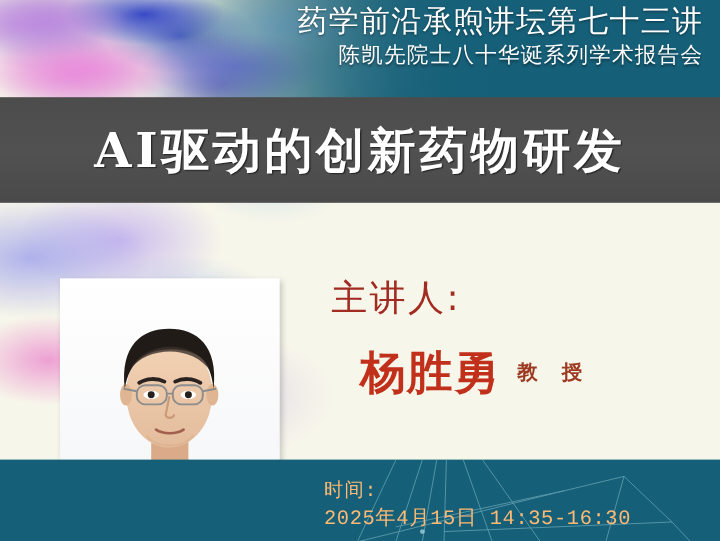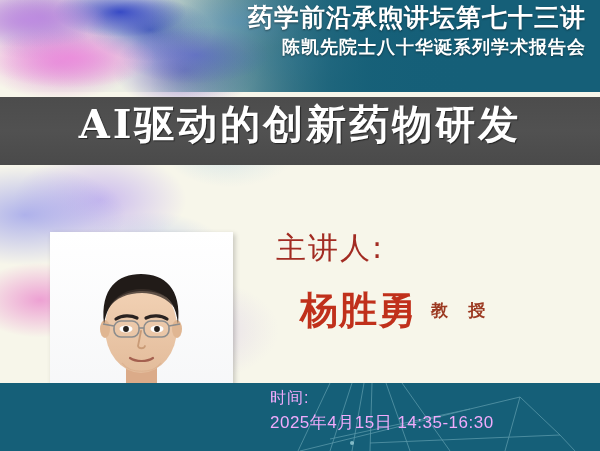--- a/index.html
+++ b/index.html
@@ -92,38 +92,38 @@
       rgba(21,95,120,0.97) 70%,
       rgba(21,95,120,1) 85%);
   }
   .header-text {
     position: absolute;
     right: 14px;
     top: 3px;
     text-align: right;
     color: #ffffff;
     font-family: "DejaVu Sans", "Liberation Sans", sans-serif;
-    font-weight: bold;
+    font-weight: normal;
     letter-spacing: 1px;
     line-height: 1.18;
     text-shadow: 0 1px 2px rgba(0,0,0,0.45);
   }
   .header-line1 { font-size: 25px; white-space: nowrap; }
   .header-line2 { font-size: 18px; white-space: nowrap; margin-top: 3px; }
 
   
   .title-band {
     position: absolute;
     left: 0;
-    top: 97px;
+    top: 81px;
     width: 600px;
-    height: 68px;
+    height: 88px;
     background: linear-gradient(180deg, #4c4c4c 0%, #515151 50%, #4a4a4a 100%);
     display: flex;
-    align-items: flex-start;
+    align-items: center;
     justify-content: center;
   }
   .title-text {
     color: #ffffff;
     font-family: "DejaVu Serif", "Liberation Serif", serif;
     font-weight: bold;
     font-size: 40px;
     letter-spacing: 3px;
     white-space: nowrap;
     text-shadow: 1px 1px 1px rgba(0,0,0,0.55);
@@ -185,23 +185,23 @@
     top: 383px;
     width: 600px;
     height: 68px;
     background: #155F78;
     overflow: hidden;
   }
   .time-lines { position: absolute; left: 0; top: 0; }
   .time-text {
     position: absolute;
     left: 270px;
-    top: 5px;
-    color: #f0abfc;
-    font-family: Liberation Sans, sans-serif;
+    top: 16px;
+    color: #fdba74;
+    font-family: Liberation Mono, monospace;
     line-height: 1.25;
     white-space: nowrap;
   }
   .time-label { font-size: 16px; letter-spacing: 1px; }
   .time-value { font-size: 17px; letter-spacing: 0.5px; margin-top: 4px; }
 </style>
 </head>
 <body>
 
 <div id="poster">

